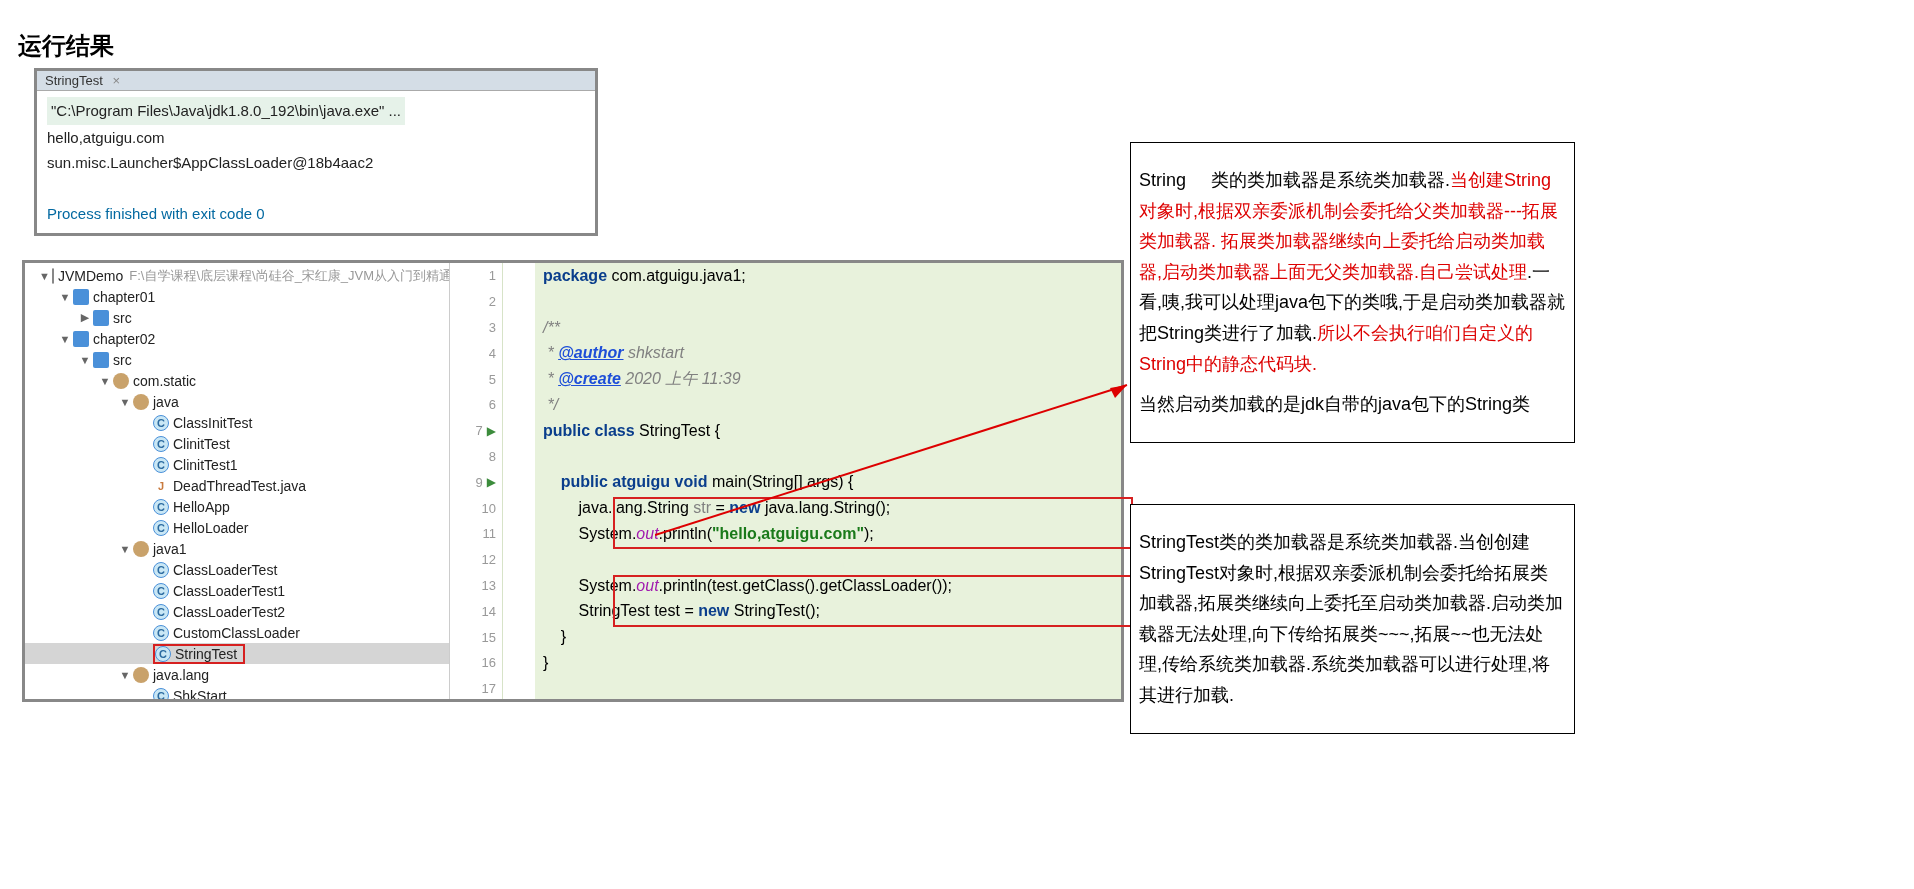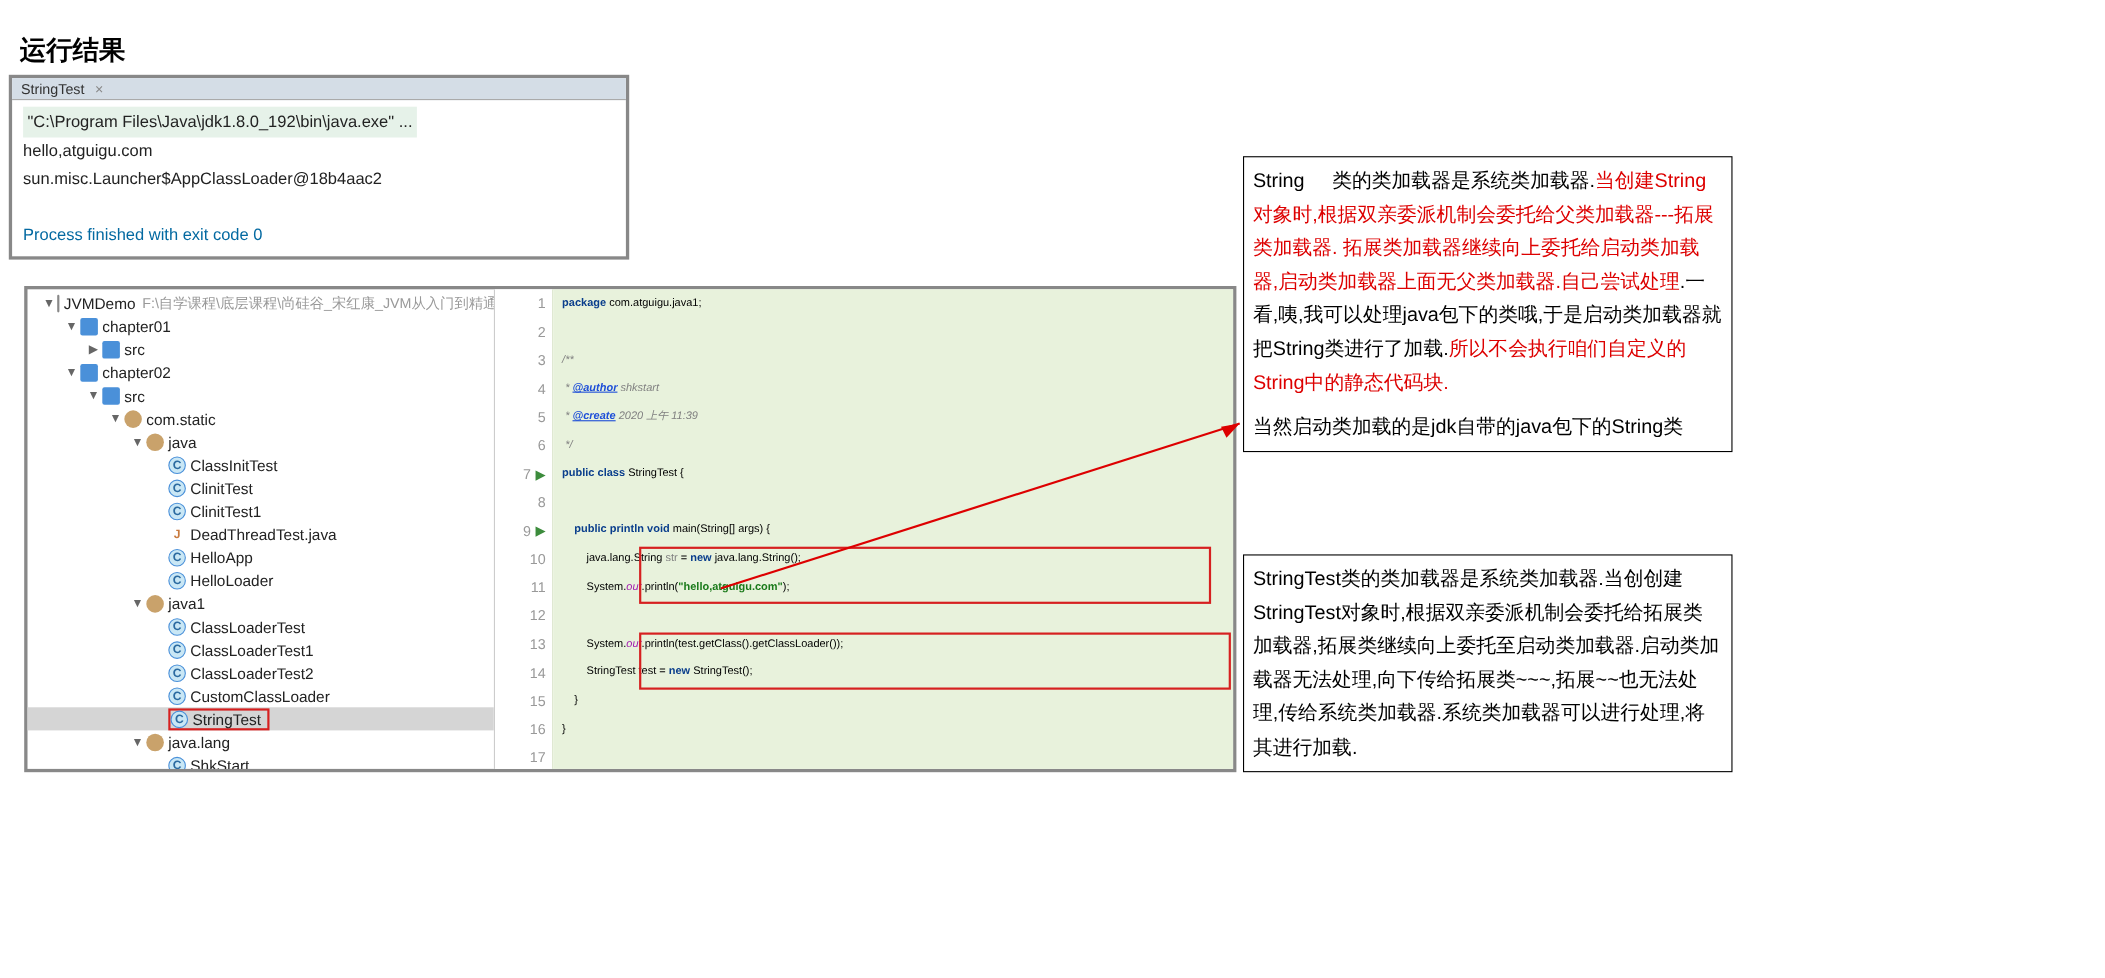--- a/index.html
+++ b/index.html
@@ -1,18 +1,18 @@
 <!DOCTYPE html>
 <html><head>
 <meta charset="utf-8">
 <style>
 * { margin:0; padding:0; box-sizing:border-box; font-family:"Microsoft YaHei",Arial,sans-serif; }
 body { background:#fff; width:1914px; height:889px; position:relative; }
 .title { position:absolute; left:18px; top:30px; font-size:24px; font-weight:bold; }
-.console { position:absolute; left:8px; top:68px; width:564px; border:3px solid #888; background:#fff; }
+.console { position:absolute; left:34px; top:68px; width:564px; border:3px solid #888; background:#fff; }
 .console-tab { background:#d4dde6; padding:2px 8px; font-size:13px; color:#333; border-bottom:1px solid #aaa; }
 .console-tab .close { margin-left:6px; color:#888; }
 .console-body { padding:6px 10px; font-family:"Consolas","Courier New",monospace; font-size:15px; line-height:1.7; color:#222; }
 .cmd-line { background:#e6f2e9; padding:1px 4px; display:inline-block; }
 .exit-line { color:#0369a1; }
 .ide { position:absolute; left:22px; top:260px; width:1102px; height:442px; border:3px solid #888; display:flex; background:#fff; }
 .tree { width:424px; overflow:hidden; font-size:14px; color:#222; padding-top:2px; }
 .tree-row { display:flex; align-items:center; height:21px; white-space:nowrap; cursor:pointer; }
 .tree-row.sel { background:#d5d5d5; }
 .arrow { width:12px; display:inline-block; text-align:center; color:#666; font-size:11px; margin-right:2px; }
@@ -21,30 +21,30 @@
 .ico.pkg { background:#c9a26b; border-radius:50%; }
 .ico.cls { background:#c9e7f5; border:1px solid #4a90d9; border-radius:50%; color:#2b6aa0; font-weight:bold; }
 .ico.jfile::before { content:"J"; color:#c97a3e; font-weight:bold; }
 .ico.proj { border:1px solid #888; border-radius:2px; }
 .tree-row .lbl { }
 .tree-path { color:#999; margin-left:6px; font-size:13px; }
 .box-red { border:2px solid #d62020; }
 .gutter { width:54px; background:#fff; border-left:1px solid #ccc; border-right:1px solid #d7e3c8; }
 .gutter-row { height:25.8px; display:flex; align-items:center; justify-content:flex-end; padding-right:6px; color:#999; font-size:13px; }
 .gutter-row .runmark { color:#3c8c3c; margin-left:4px; font-size:12px; }
-.editor { flex:1; background:#e8f2dc; font-family:"Consolas","Courier New",monospace; font-size:10px; position:relative; }
+.editor { flex:1; background:#e8f2dc; font-family:"Consolas","Courier New",monospace; font-size:16px; position:relative;margin-left:32px; }
 .ed-line { height:25.8px; line-height:25.8px; white-space:pre; padding-left:8px; }
 .kw { color:#0a3e8c; font-weight:bold; }
 .com { color:#808080; font-style:italic; }
 .doctag { color:#1d4ed8; font-style:italic; font-weight:bold; text-decoration:underline; }
 .str { color:#1a7a1a; font-weight:bold; }
 .param { color:#808080; }
 .stat { color:#a21caf; font-style:italic; }
 .hl1 { position:absolute; border:2px solid #d62020; background:transparent; }
-.note { position:absolute; border:1px solid #000; padding:6px 8px; font-size:18px; line-height:1.7; background:#fff; }
+.note { position:absolute; border:1px solid #000; padding:22px 8px; font-size:18px; line-height:1.7; background:#fff; }
 .note1 { left:1130px; top:142px; width:445px; }
 .note2 { left:1130px; top:504px; width:445px; }
 .n1-black1 { color:#000; }
 .n1-red { color:#d00; }
 .arrow-line { position:absolute; pointer-events:none; }
 </style>
 </head>
 <body>
 
 <div class="title">运行结果</div>
@@ -233,21 +233,21 @@
     <div class="hl1" style="left:78px; top:234px; width:520px; height:52px;"></div>
     <div class="hl1" style="left:78px; top:312px; width:538px; height:52px;"></div>
   <div class="ed-line"><span class="kw">package</span> com.atguigu.java1;</div>
       <div class="ed-line"></div>
       <div class="ed-line"><span class="com">/**</span></div>
       <div class="ed-line"><span class="com"> * </span><span class="doctag">@author</span><span class="com"> shkstart</span></div>
       <div class="ed-line"><span class="com"> * </span><span class="doctag">@create</span><span class="com"> 2020 上午 11:39</span></div>
       <div class="ed-line"><span class="com"> */</span></div>
       <div class="ed-line"><span class="kw">public</span> <span class="kw">class</span> StringTest {</div>
       <div class="ed-line"></div>
-      <div class="ed-line">    <span class="kw">public</span> <span class="kw">println</span> <span class="kw">void</span> main(String[] args) {</div>
+      <div class="ed-line">    <span class="kw">public</span> <span class="kw">atguigu</span> <span class="kw">void</span> main(String[] args) {</div>
       <div class="ed-line">        java.lang.String <span class="param">str</span> = <span class="kw">new</span> java.lang.String();</div>
       <div class="ed-line">        System.<span class="stat">out</span>.println(<span class="str">"hello,atguigu.com"</span>);</div>
       <div class="ed-line"></div>
       <div class="ed-line">        System.<span class="stat">out</span>.println(test.getClass().getClassLoader());</div>
       <div class="ed-line">        StringTest test = <span class="kw">new</span> StringTest();</div>
       <div class="ed-line">    }</div>
       <div class="ed-line">}</div>
       <div class="ed-line"></div>
     </div>
 </div>

